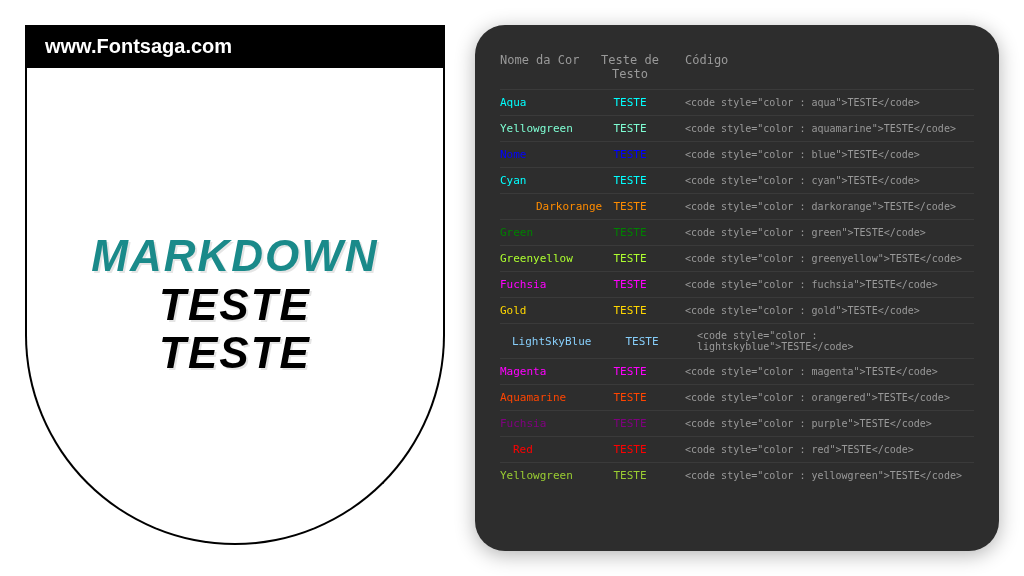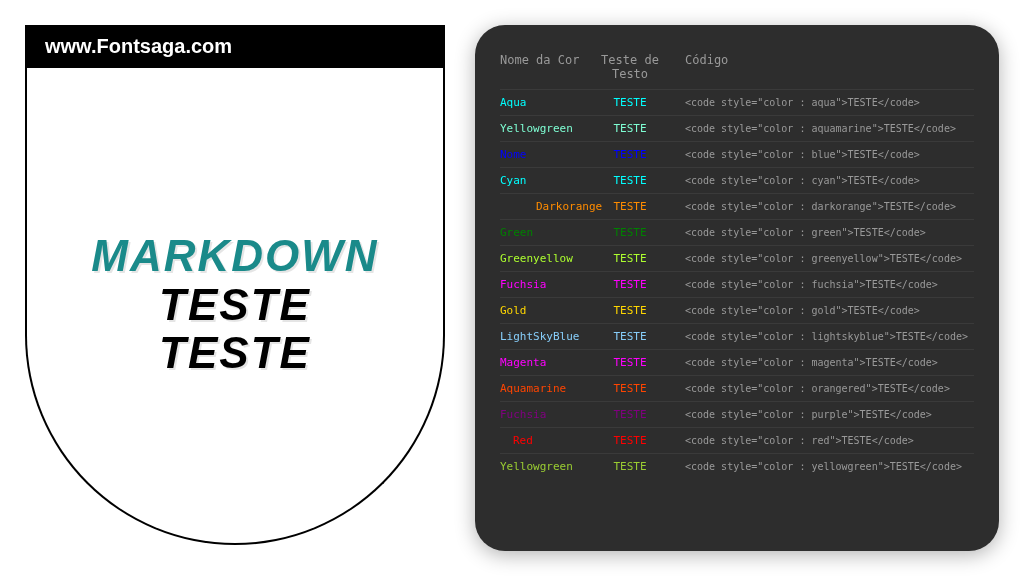--- a/index.html
+++ b/index.html
@@ -138,21 +138,21 @@
           <div class="col-name" style="color: rgb(255, 0, 255);">Fuchsia</div>
           <div class="col-test" style="color: rgb(255, 0, 255);">TESTE</div>
           <div class="col-code">&lt;code style="color : fuchsia"&gt;TESTE&lt;/code&gt;</div>
         </div>
         <div class="table-row">
           <div class="col-name" style="color: rgb(255, 215, 0);">Gold</div>
           <div class="col-test" style="color: rgb(255, 215, 0);">TESTE</div>
           <div class="col-code">&lt;code style="color : gold"&gt;TESTE&lt;/code&gt;</div>
         </div>
         <div class="table-row">
-          <div class="col-name" style="color: rgb(135, 206, 250);">LightSkyBlue</div>
+          <div class="col-name" style="color: rgb(135, 206, 250); margin-left: 12px;">LightSkyBlue</div>
           <div class="col-test" style="color: rgb(135, 206, 250);">TESTE</div>
           <div class="col-code">&lt;code style="color : lightskyblue"&gt;TESTE&lt;/code&gt;</div>
         </div>
         <div class="table-row">
           <div class="col-name" style="color: rgb(255, 0, 255);">Magenta</div>
           <div class="col-test" style="color: rgb(255, 0, 255);">TESTE</div>
           <div class="col-code">&lt;code style="color : magenta"&gt;TESTE&lt;/code&gt;</div>
         </div>
         <div class="table-row">
           <div class="col-name" style="color: rgb(255, 69, 0);">Aquamarine</div>

